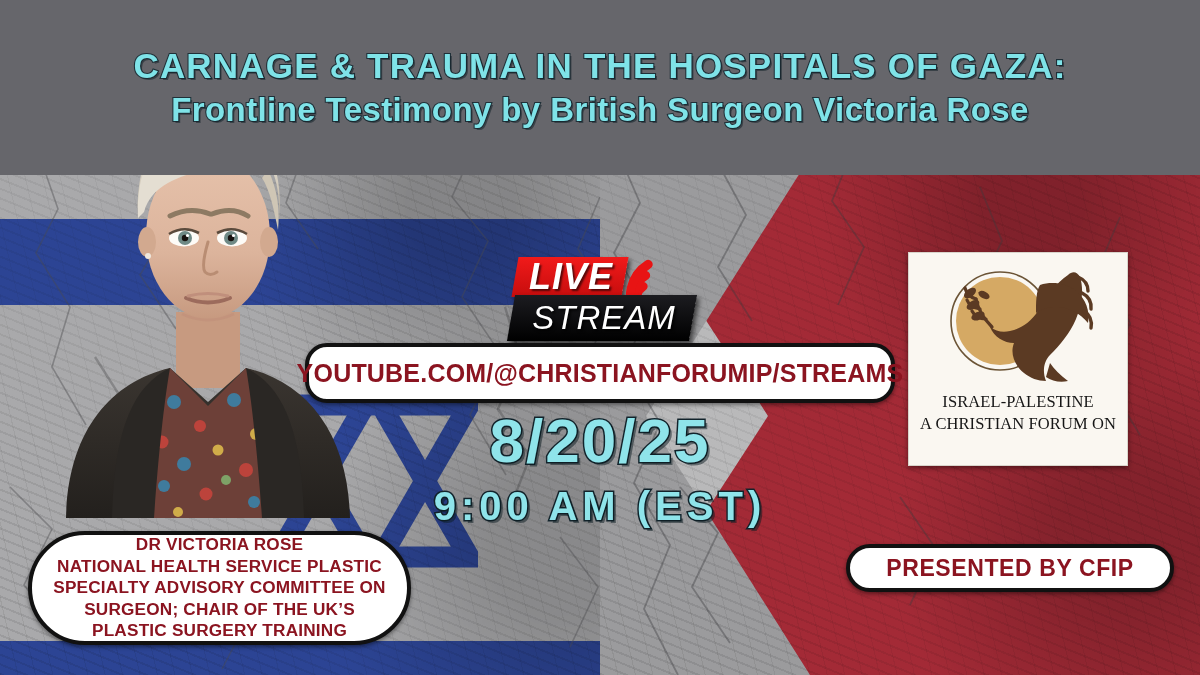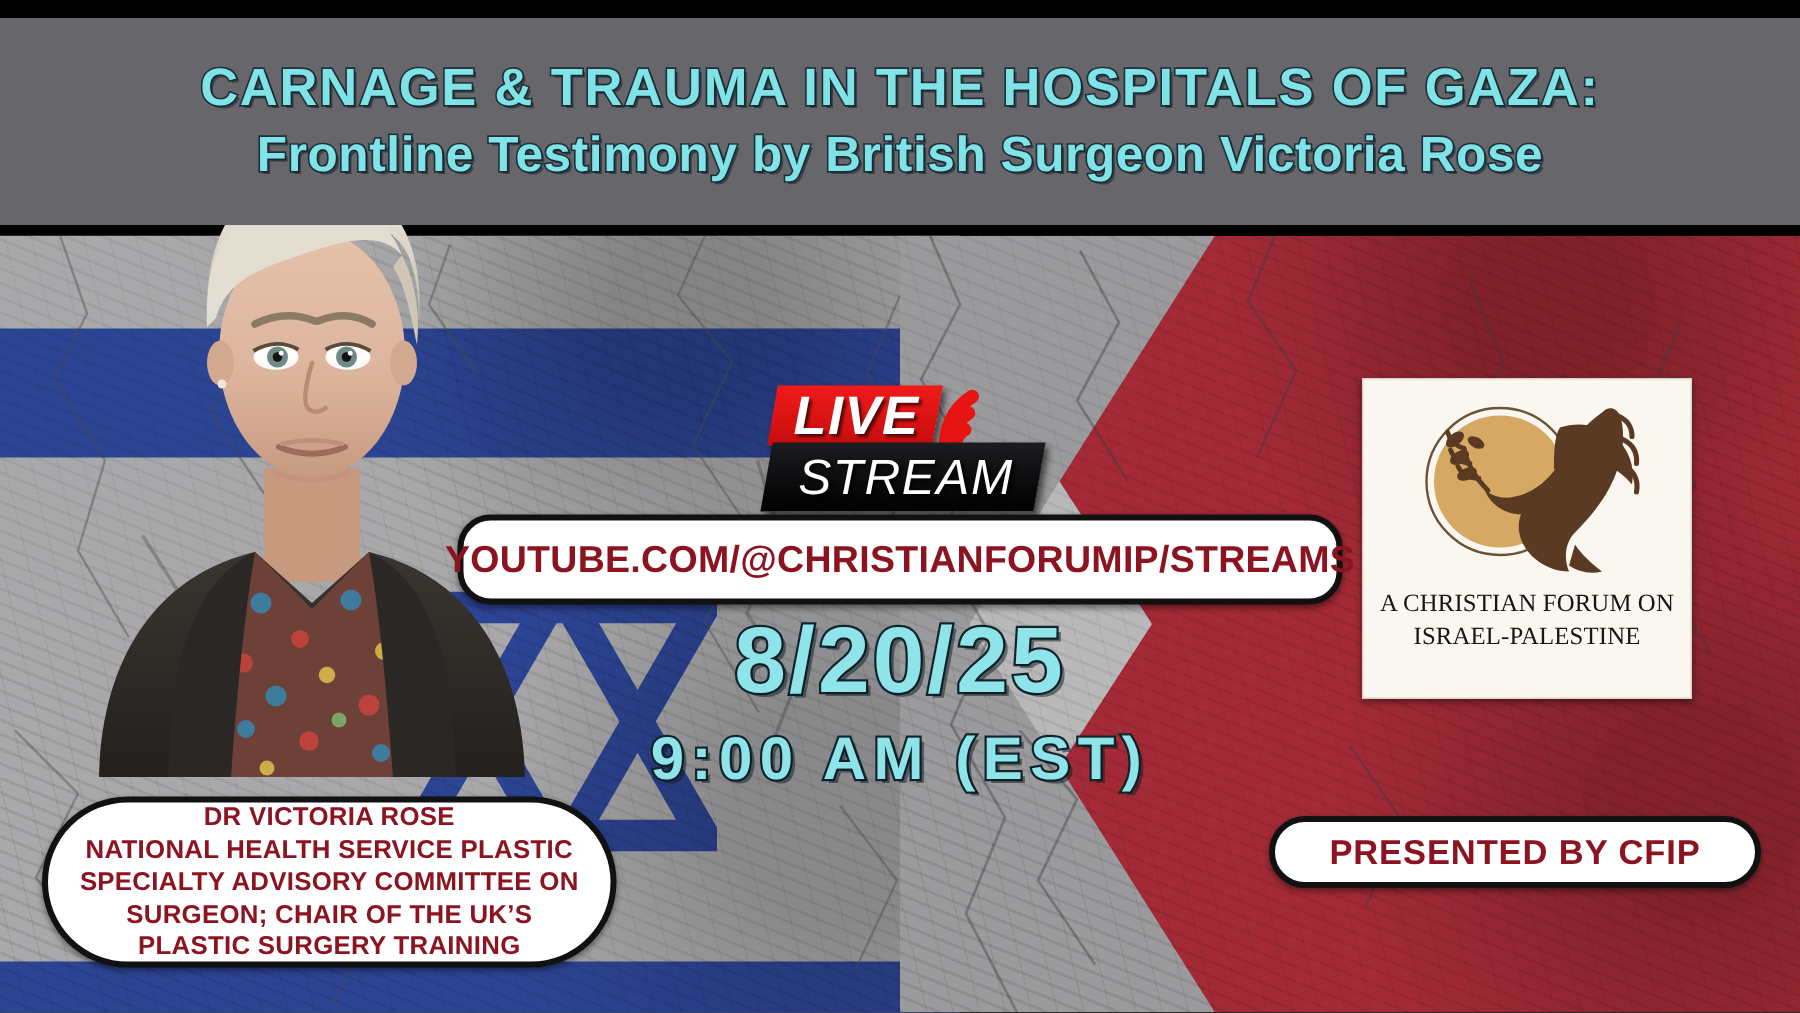--- a/index.html
+++ b/index.html
@@ -3,21 +3,21 @@
 <meta charset="utf-8">
 <style>
   * { margin:0; padding:0; box-sizing:border-box; }
   html,body { width:1200px; height:675px; overflow:hidden; background:#000; }
   body { font-family:"Liberation Sans", sans-serif; }
 
   #poster { position:relative; width:1200px; height:675px; overflow:hidden; }
 
   
   #header {
-    position:absolute; left:0; top:12px; width:1200px; height:138px;
+    position:absolute; left:0; top:0; width:1200px; height:175px;
     background:#66666b; z-index:40;
     display:flex; flex-direction:column; align-items:center; justify-content:center;
   }
   .title-line {
     color:#7fe3e8;
     font-weight:bold;
     letter-spacing:0.5px;
     text-align:center;
     white-space:nowrap;
     -webkit-text-stroke:2.2px #1f3038;
@@ -329,22 +329,22 @@
         <path d="M68 60 q-10 0 -14 -8"></path>
       </g>
       <g fill="#5b3a23">
         <ellipse cx="52" cy="34" rx="7" ry="4" transform="rotate(-38 52 34)"></ellipse>
         <ellipse cx="55" cy="46" rx="7" ry="4" transform="rotate(-30 55 46)"></ellipse>
         <ellipse cx="60" cy="57" rx="7" ry="4" transform="rotate(-22 60 57)"></ellipse>
         <ellipse cx="66" cy="36" rx="6" ry="3.5" transform="rotate(28 66 36)"></ellipse>
       </g>
     </svg>
     <div id="logo-text">
+      <div id="logo-line-2">ISRAEL-PALESTINE</div>
       <div id="logo-line-1">A CHRISTIAN FORUM ON</div>
-      <div id="logo-line-2">ISRAEL-PALESTINE</div>
     </div>
   </div>
 
   <div class="pill" id="bio-pill">
     <div>DR VICTORIA ROSE</div>
     <div>NATIONAL HEALTH SERVICE PLASTIC</div>
     <div>SPECIALTY ADVISORY COMMITTEE ON</div>
     <div>SURGEON; CHAIR OF THE UK’S</div>
     <div>PLASTIC SURGERY TRAINING</div>
   </div>

